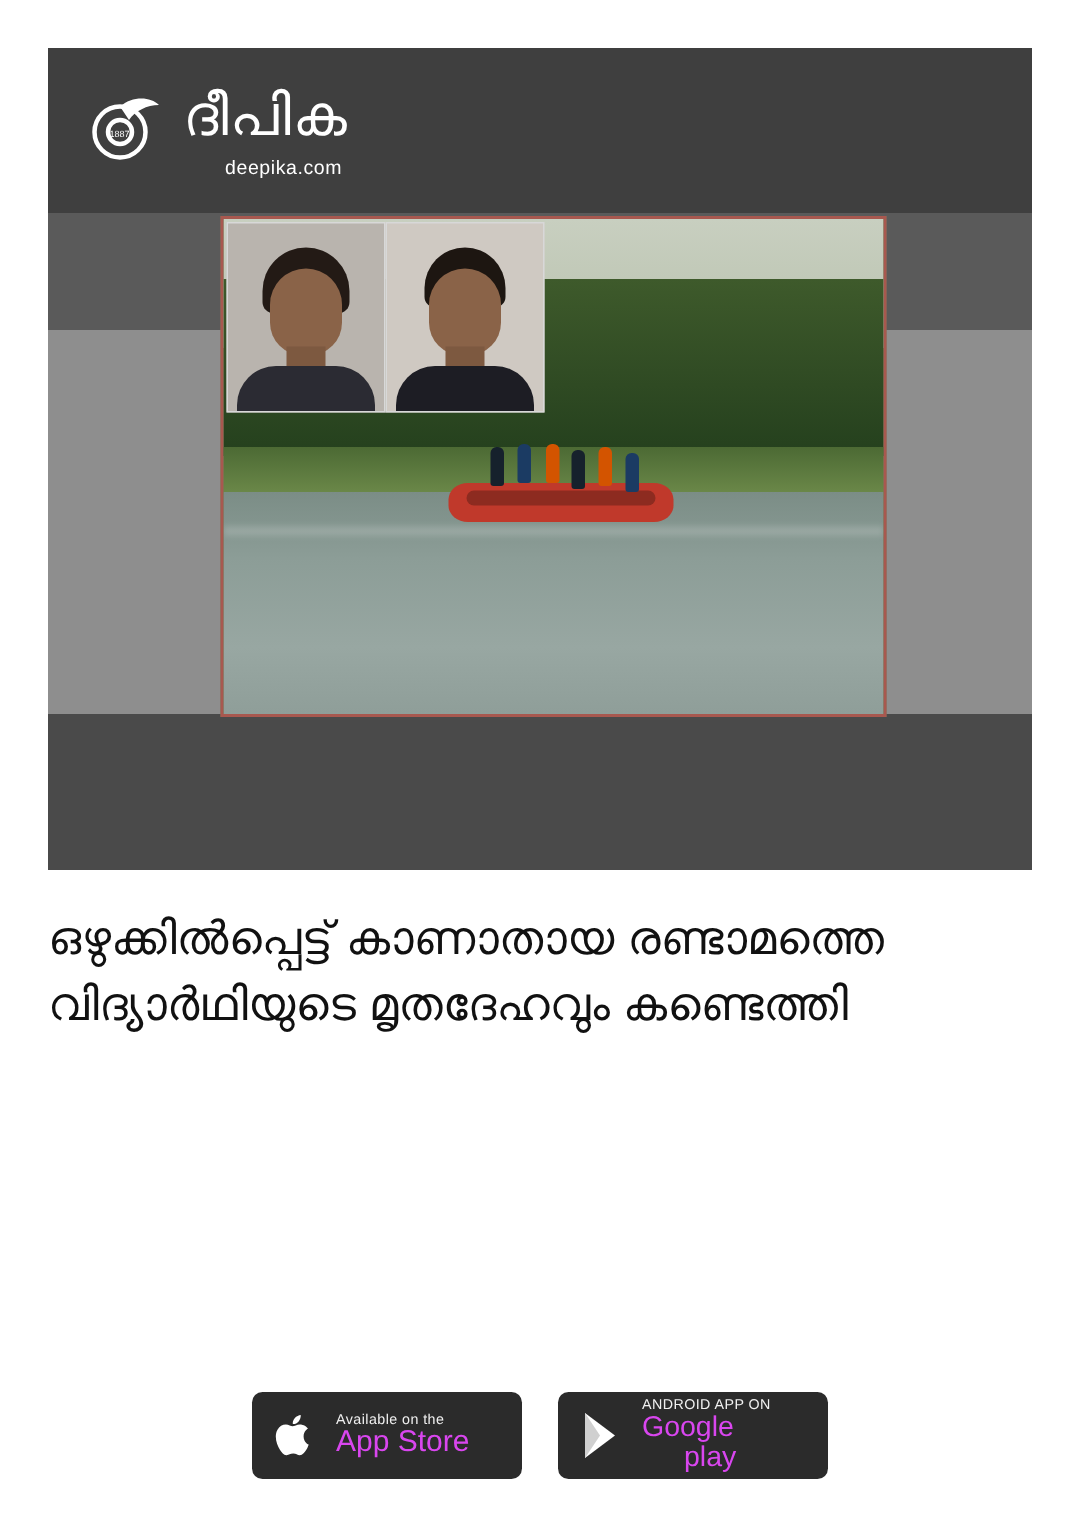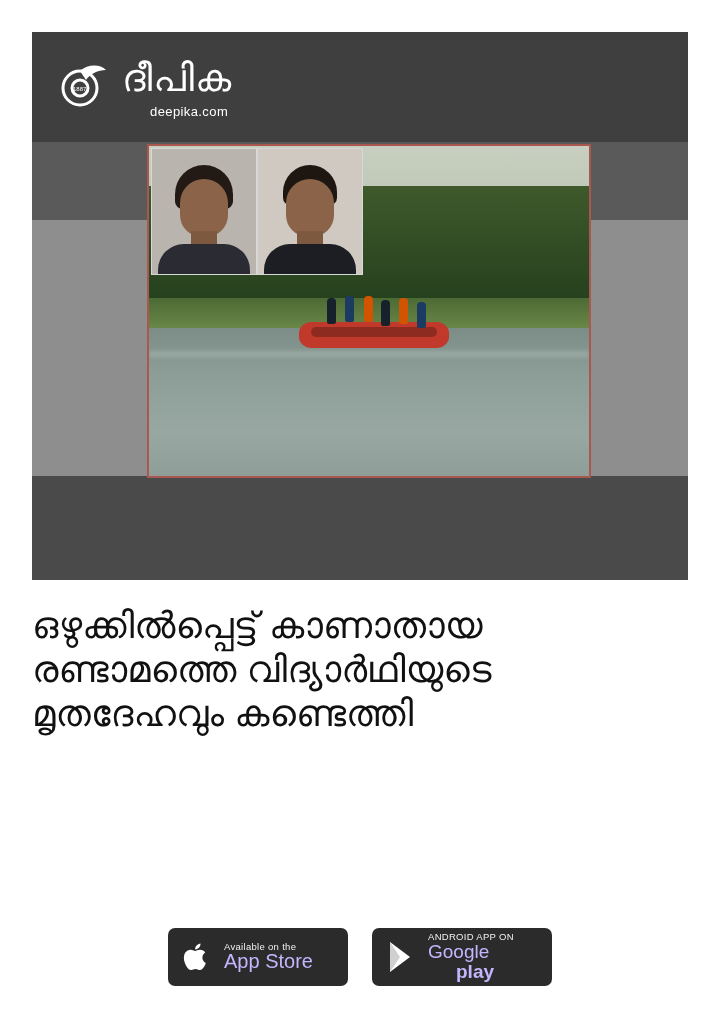--- a/index.html
+++ b/index.html
@@ -200,21 +200,21 @@
   }
   .p2 .shirt { background:#1d1d24; }
   .p2 .hair { background:#1d1611; width:54px; height:40px;}
 
   
   .headline {
     position: absolute;
     left: 32px;
     top: 604px;
     width: 660px;
-    font-size: 37px;
+    font-size: 31px;
     line-height: 44px;
     color: #111111;
     font-family: "Liberation Sans", sans-serif;
   }
   .body-text {
     position: absolute;
     left: 32px;
     top: 772px;
     width: 660px;
     font-size: 21px;
@@ -256,25 +256,25 @@
   .badge-txt { line-height: 1.05; }
   .badge-small {
     font-size: 9.5px;
     letter-spacing: .3px;
     display: block;
     color: #f0f0f0;
   }
   .badge-big {
     font-size: 20px;
     display: block;
-    color: #c4b5fd;
+    color: #d946ef;
     font-family: "Liberation Sans", sans-serif;
   }
   .gp-big { font-size: 19px; }
-  .gp-play { font-weight: bold; margin-left: 28px; }
+  .gp-play { font-weight: normal; margin-left: 28px; }
 </style>
 </head>
 <body>
 
 <div class="page">
 
   <div class="media-card">
     <div class="media-band-top"></div>
     <div class="media-band-mid"></div>
     <div class="media-band-photo"></div>

